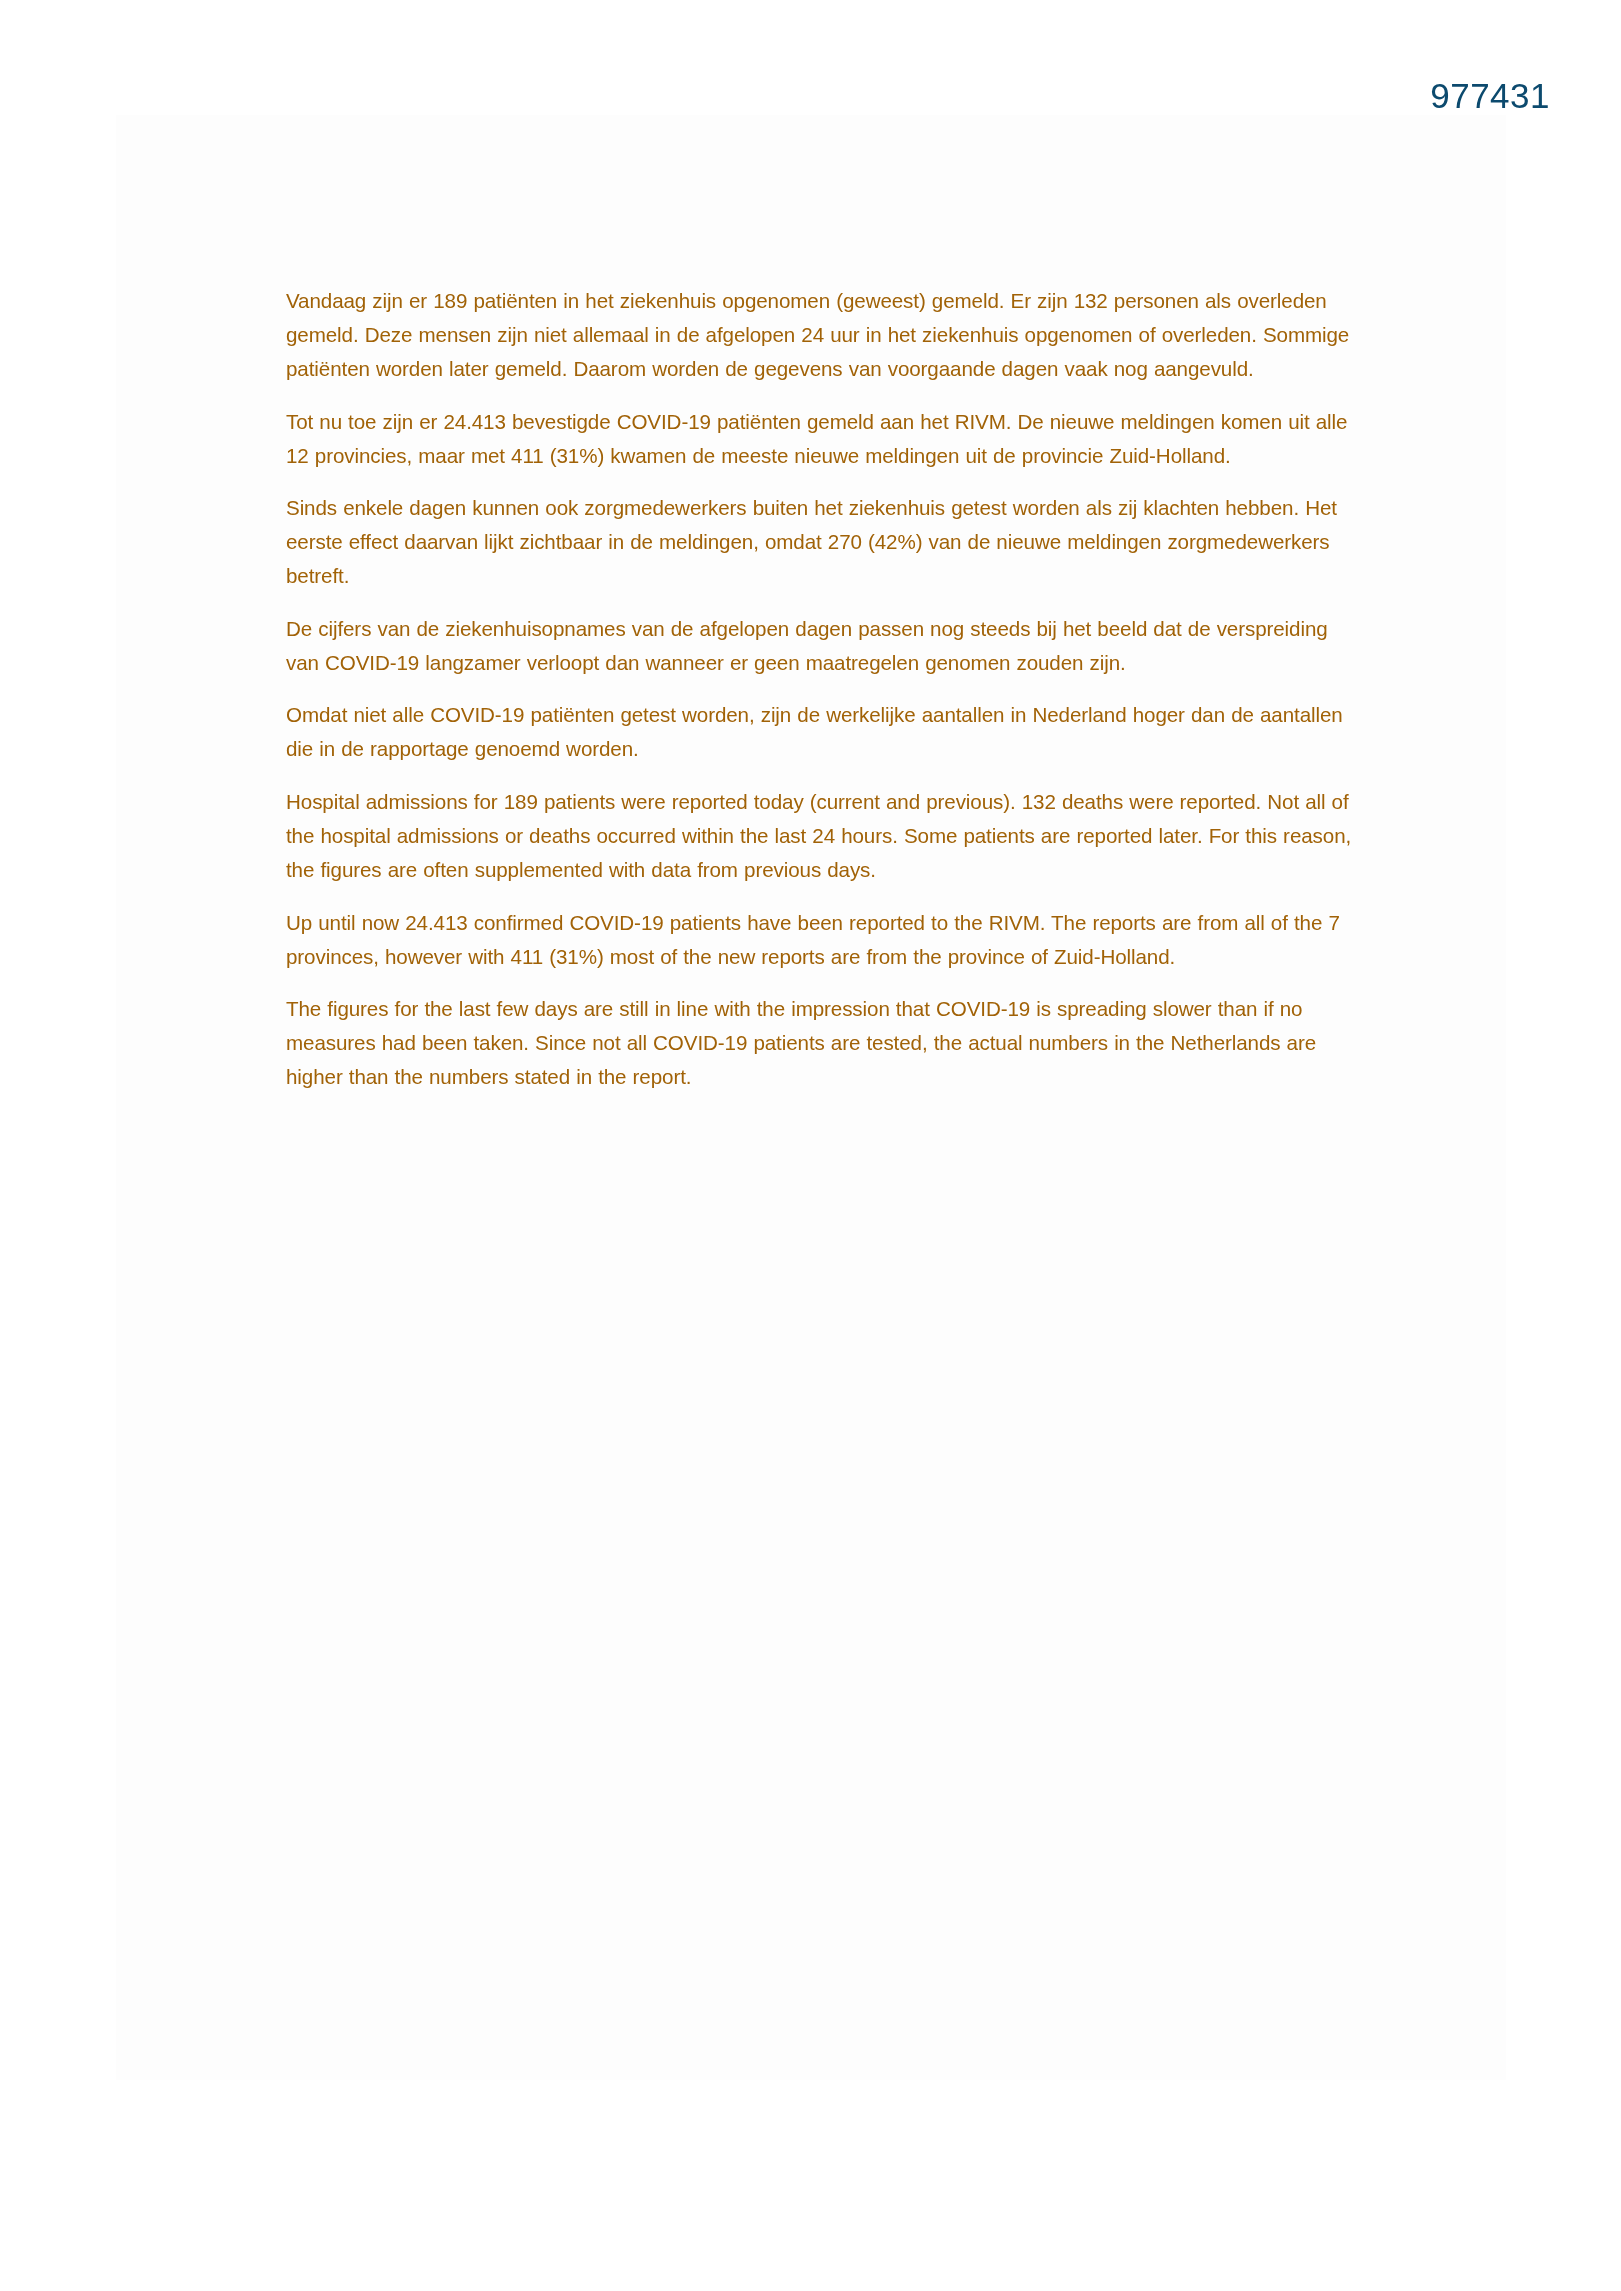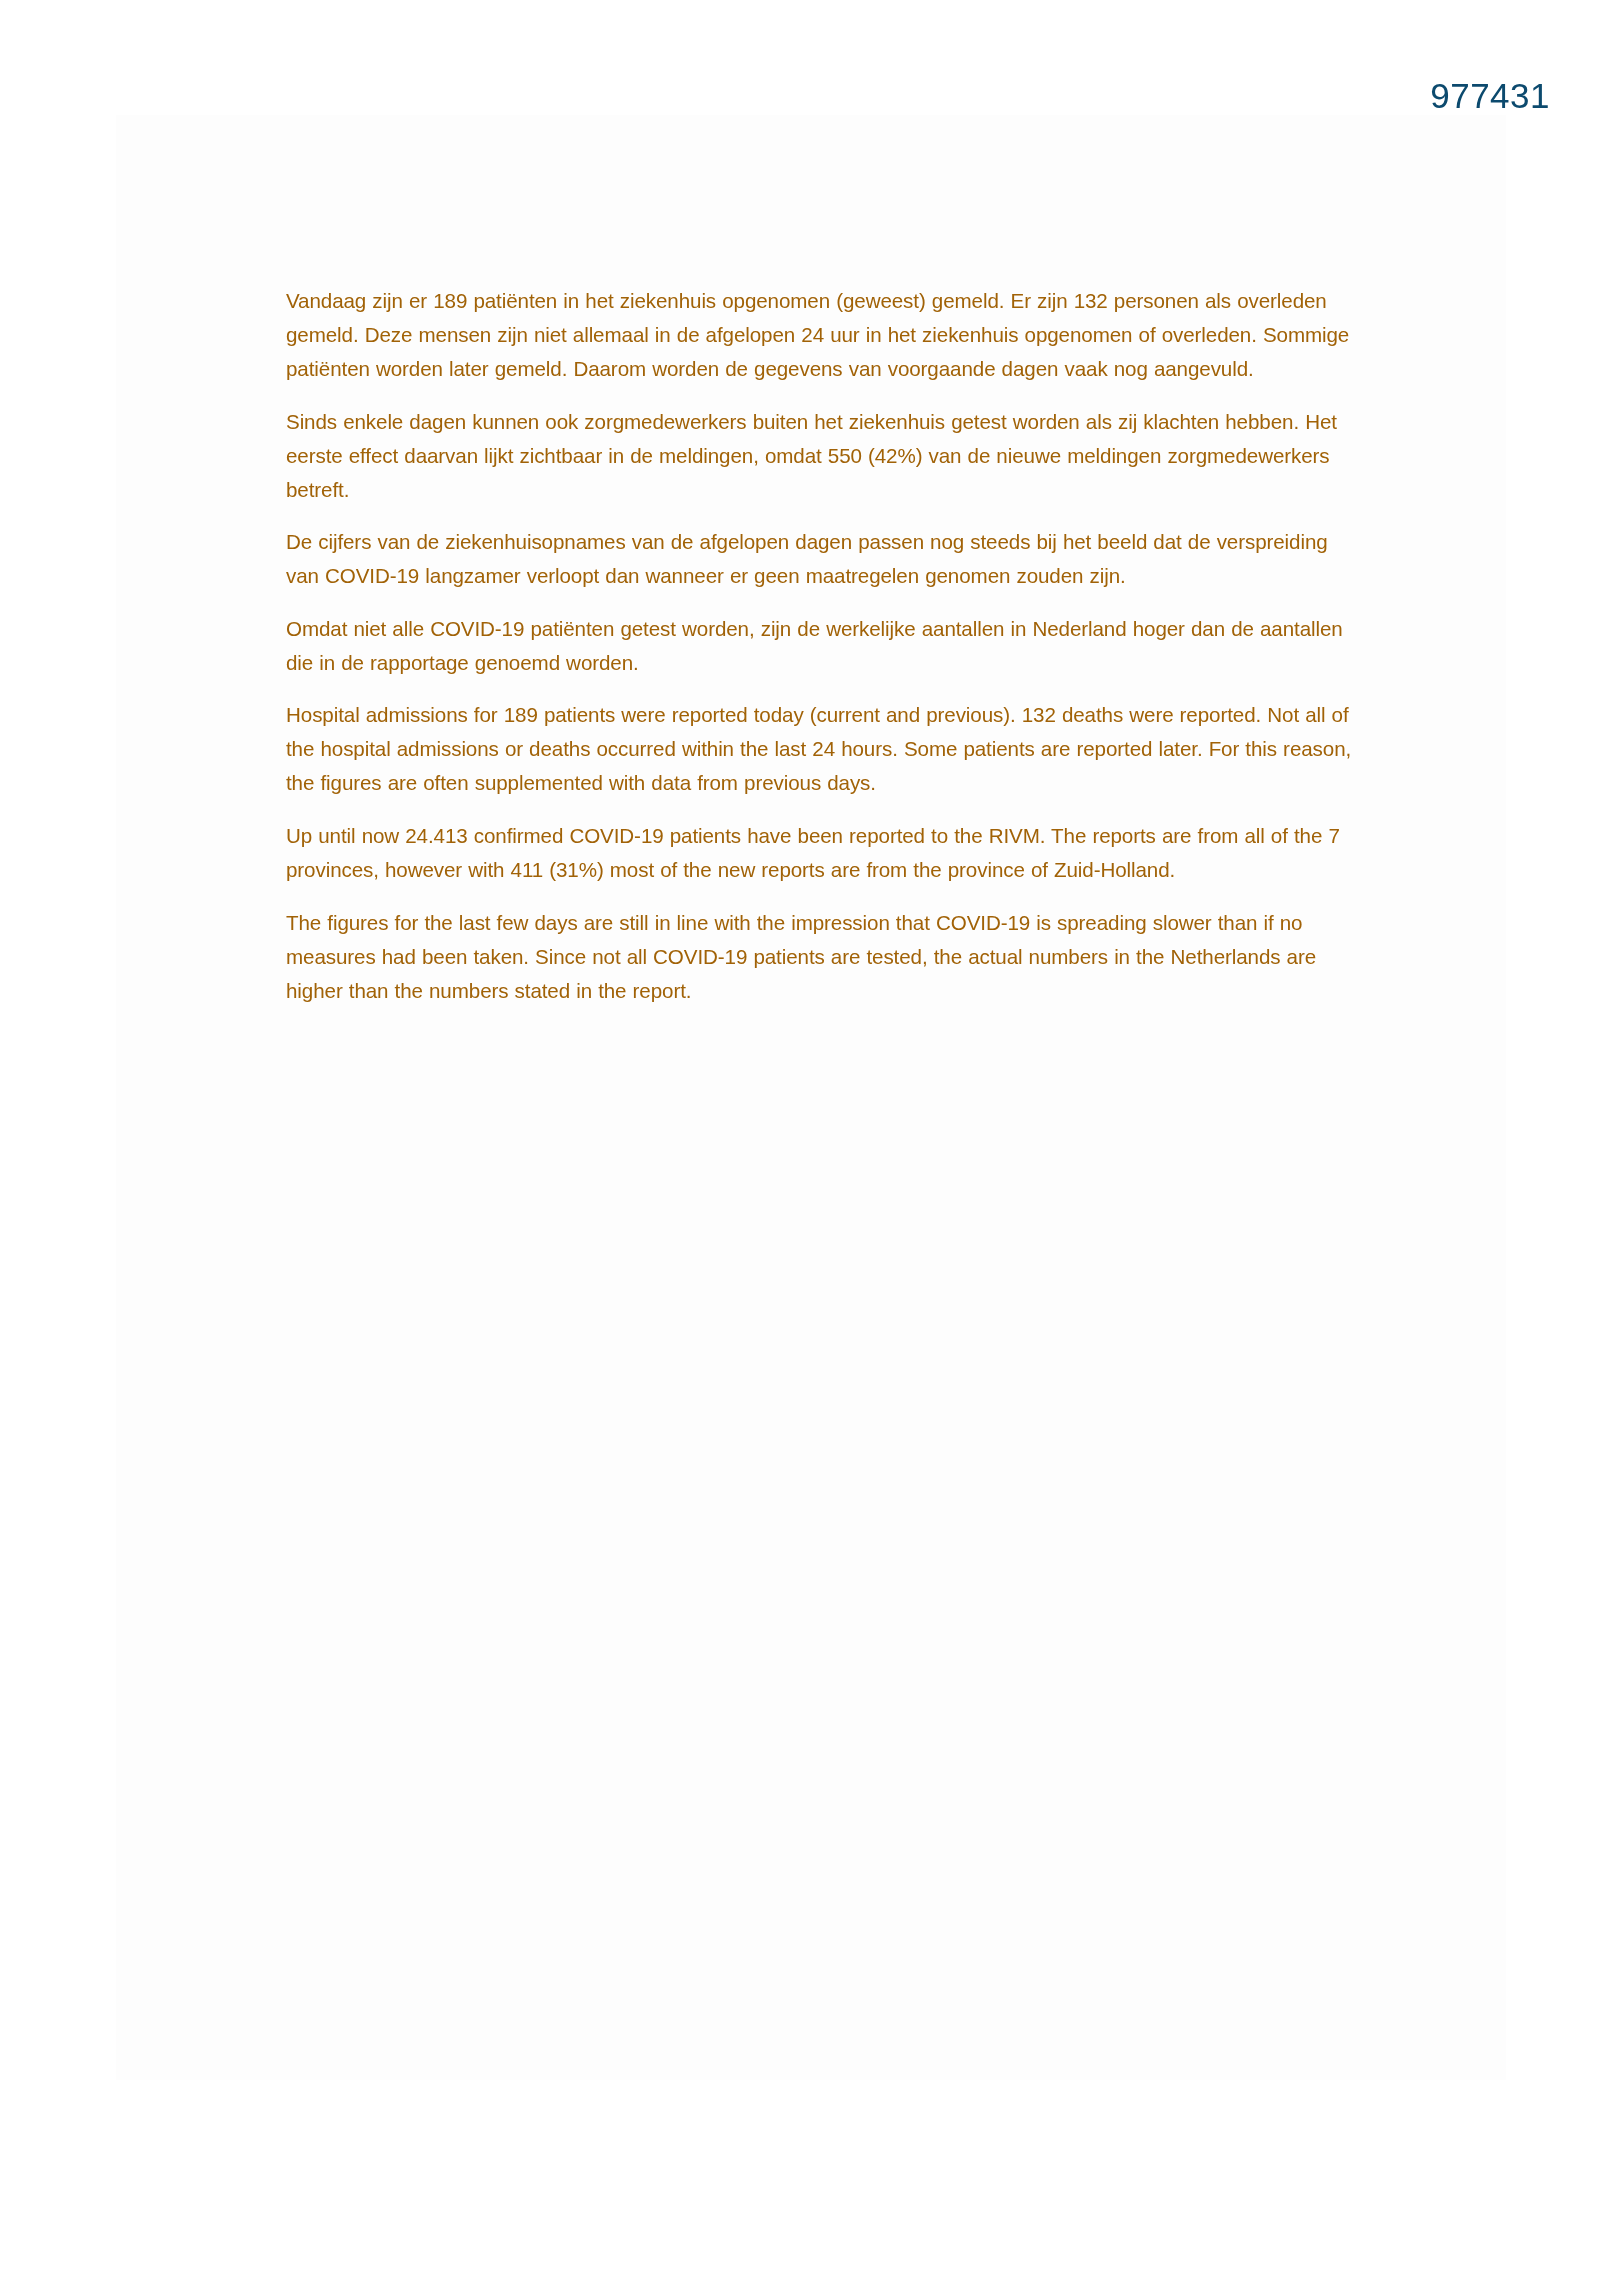--- a/index.html
+++ b/index.html
@@ -56,21 +56,22 @@
 </head>
 <body>
 
 <div class="doc-number">977431</div>
 
 <div class="scan-area"></div>
 
 <div class="content">
   <div class="section">
     <p class="para">Vandaag zijn er 189 patiënten in het ziekenhuis opgenomen (geweest) gemeld. Er zijn 132 personen als overleden gemeld. Deze mensen zijn niet allemaal in de afgelopen 24 uur in het ziekenhuis opgenomen of overleden. Sommige patiënten worden later gemeld. Daarom worden de gegevens van voorgaande dagen vaak nog aangevuld.</p>
-    <p class="para">Sinds enkele dagen kunnen ook zorgmedewerkers buiten het ziekenhuis getest worden als zij klachten hebben. Het eerste effect daarvan lijkt zichtbaar in de meldingen, omdat 550 (42%) van de nieuwe meldingen zorgmedewerkers betreft.</p>
+    <p class="para">Tot nu toe zijn er 24.413 bevestigde COVID-19 patiënten gemeld aan het RIVM. De nieuwe meldingen komen uit alle 12 provincies, maar met 411 (31%) kwamen de meeste nieuwe meldingen uit de provincie Zuid-Holland.</p>
+    <p class="para">Sinds enkele dagen kunnen ook zorgmedewerkers buiten het ziekenhuis getest worden als zij klachten hebben. Het eerste effect daarvan lijkt zichtbaar in de meldingen, omdat 270 (42%) van de nieuwe meldingen zorgmedewerkers betreft.</p>
     <p class="para">De cijfers van de ziekenhuisopnames van de afgelopen dagen passen nog steeds bij het beeld dat de verspreiding van COVID-19 langzamer verloopt dan wanneer er geen maatregelen genomen zouden zijn.</p>
     <p class="para">Omdat niet alle COVID-19 patiënten getest worden, zijn de werkelijke aantallen in Nederland hoger dan de aantallen die in de rapportage genoemd worden.</p>
   </div>
 
   <div class="section">
     <p class="para">Hospital admissions for 189 patients were reported today (current and previous). 132 deaths were reported. Not all of the hospital admissions or deaths occurred within the last 24 hours. Some patients are reported later. For this reason, the figures are often supplemented with data from previous days.</p>
     <p class="para">Up until now 24.413 confirmed COVID-19 patients have been reported  to the RIVM. The reports are from all of the 7 provinces, however with 411 (31%) most of the new reports are from the province of Zuid-Holland.</p>
     <p class="para">The figures for the last few days are still in line with the impression that COVID-19 is spreading slower than if no measures had been taken. Since not all COVID-19 patients are tested, the actual numbers in the Netherlands are higher than the numbers stated in the report.</p>
   </div>
 </div>

